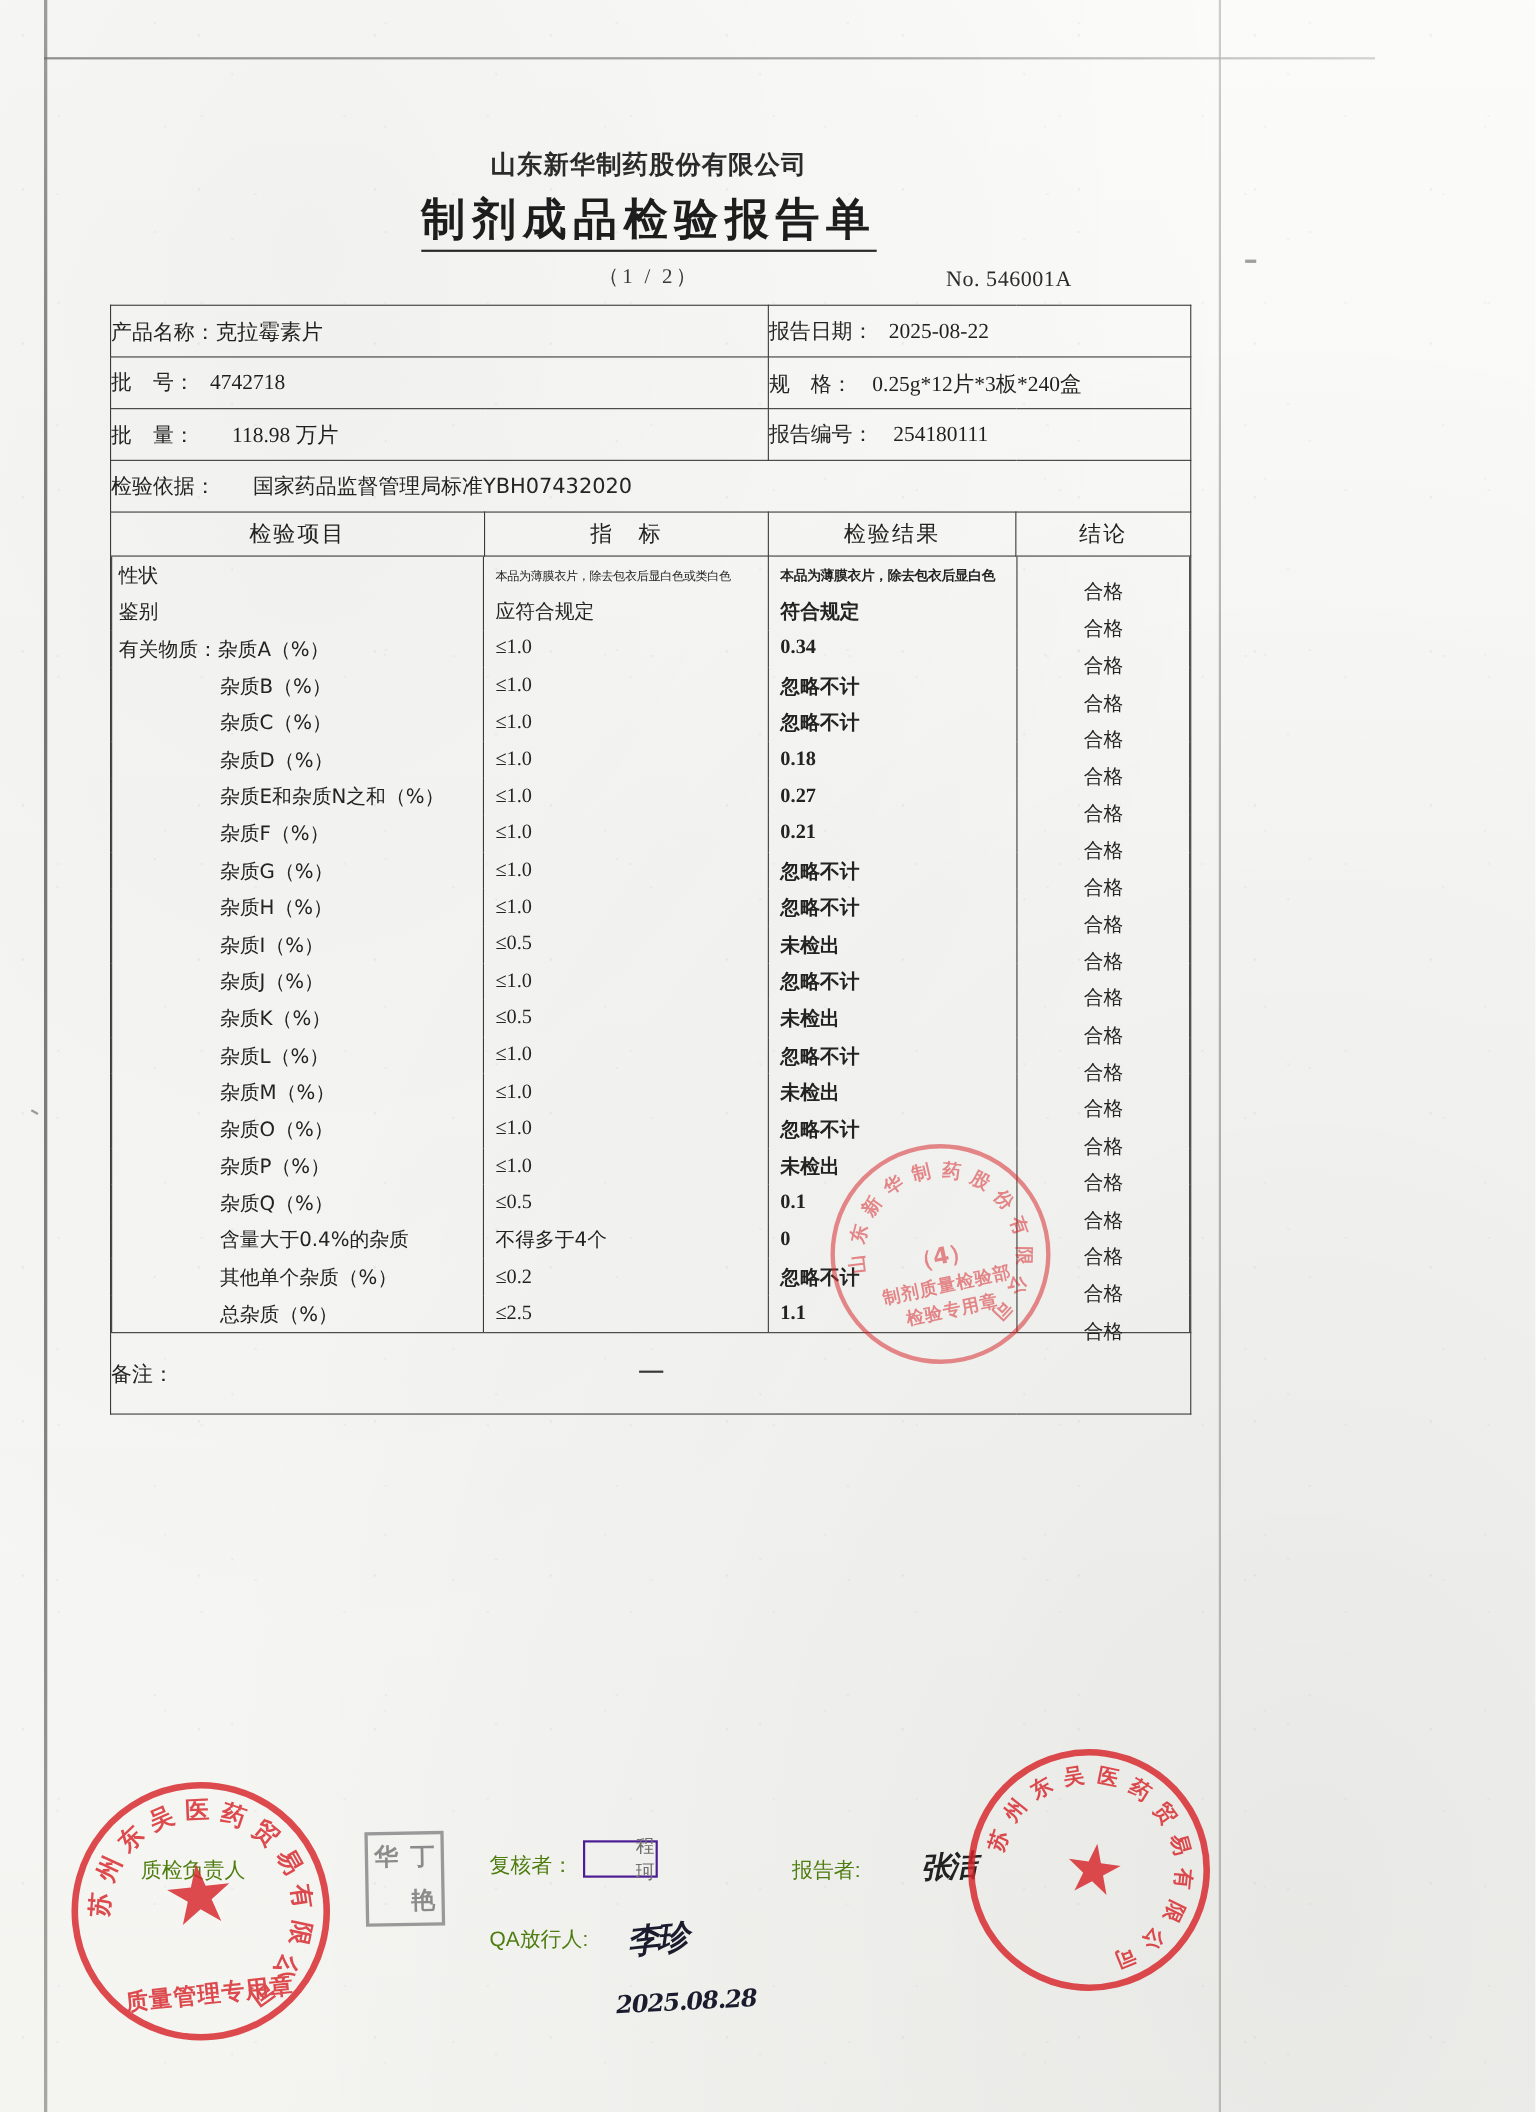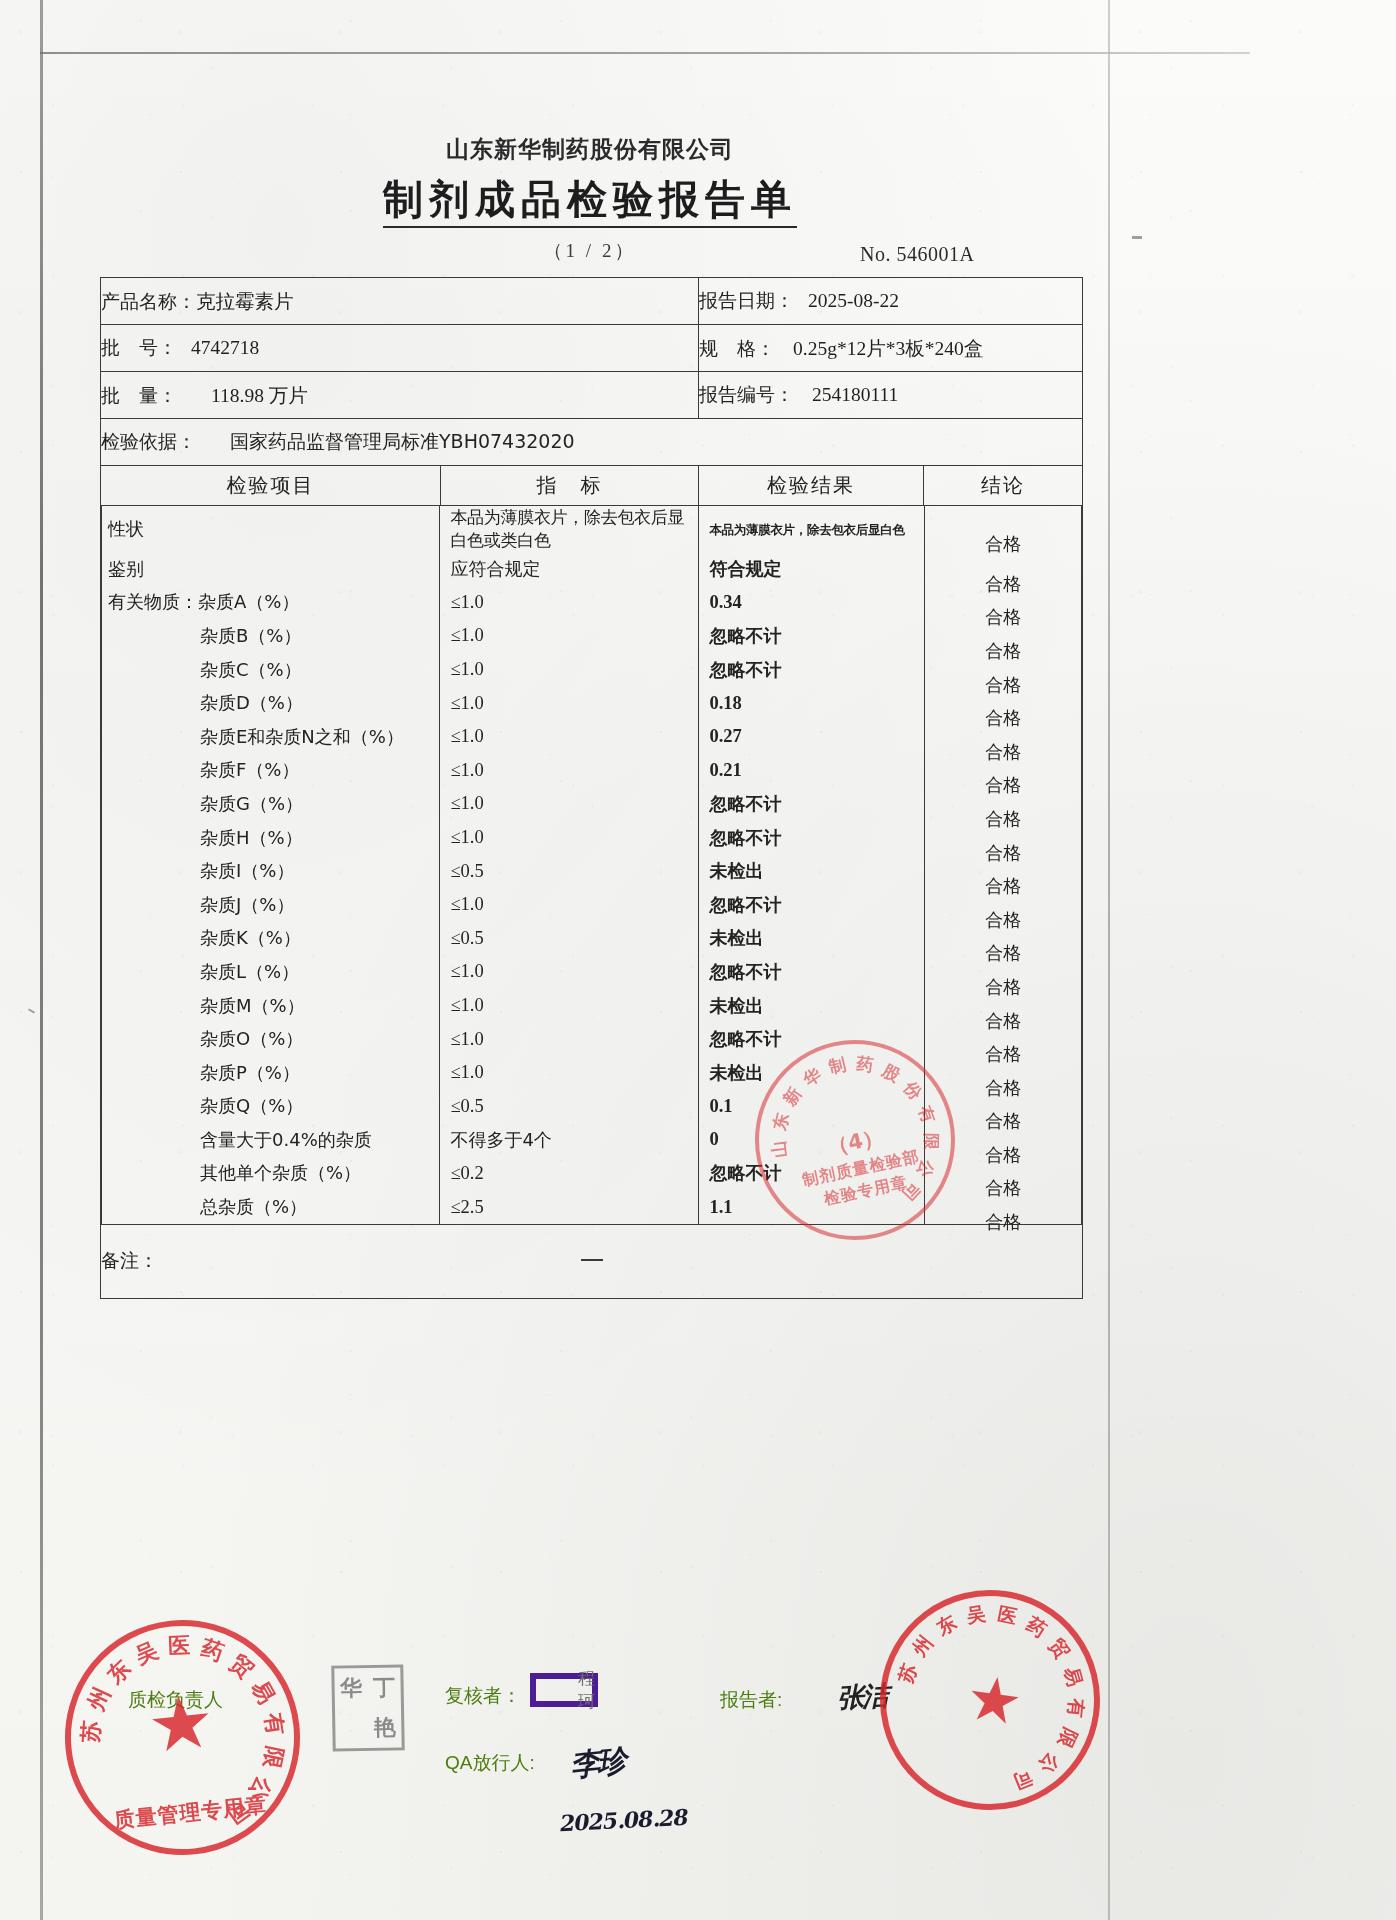--- a/index.html
+++ b/index.html
@@ -143,21 +143,21 @@
   tr.item td { height: 33.6px; border-left: 1.6px solid #3a3a38; border-right: 1.6px solid #3a3a38; border-top: none; border-bottom: none; }
   tr.item td.c-item { padding-left: 6px; }
   tr.item td.c-spec { padding-left: 10px; }
   tr.item td.c-result { padding-left: 10px; }
   tr.item td.c-concl { padding-left: 0; text-align: center; }
 
   .item-name { font-family: "DejaVu Sans", sans-serif; font-size: 18px; white-space: pre; color: #232323; }
   .item-name.indent { padding-left: 92px; }
   .spec-txt { font-family: "Liberation Serif", serif; font-size: 18.5px; color:#232323; }
   .spec-txt.cn { font-family: "DejaVu Sans", sans-serif; font-size: 18px; }
-  .spec-txt.tiny { font-family: "DejaVu Sans", sans-serif; font-size: 17px; letter-spacing: -0.3px; }
+  .spec-txt.tiny { font-family: "DejaVu Sans", sans-serif; font-size: 11px; letter-spacing: -0.3px; }
   .res-txt { font-family: "Liberation Serif", serif; font-size: 18.5px; color:#232323;font-weight:bold; }
   .res-txt.cn { font-family: "DejaVu Sans", sans-serif; font-size: 18px; margin-top: 46px; }
   .res-txt.tiny { font-family: "DejaVu Sans", sans-serif; font-size: 12.5px; letter-spacing: -0.3px; }
   .concl-txt { font-family: "DejaVu Sans", sans-serif; font-size: 18px; color:#232323; }
 
   
   .conclusion-cell { height: 54px; }
   .conclusion-txt { font-family: "DejaVu Sans", sans-serif; font-size: 19.5px; color:#1f1f1f; }
   .remark-cell { height: 74px; position: relative; }
   .remark-dash {
@@ -182,21 +182,21 @@
   .sig-qc     { left: 28px;  top: 32px; }
   .sig-review { left: 345px; top: 28px; }
   .sig-report { left: 620px; top: 32px; }
   .sig-qa     { left: 345px; top: 95px; }
 
   
   .name-box {
     position: absolute;
     left: 430px; top: 18px;
     width: 68px; height: 34px;
-    border: 6px solid #4c1d95;
+    border: 2px solid #4c1d95;
     color: #6e6e6e;
     font-family: Liberation Mono, monospace;
     font-size: 17px;
     letter-spacing: 3px;
     display: flex; align-items: center; justify-content: center; padding-left: 48px;
   }
 
   
   .square-seal {
     position: absolute;

